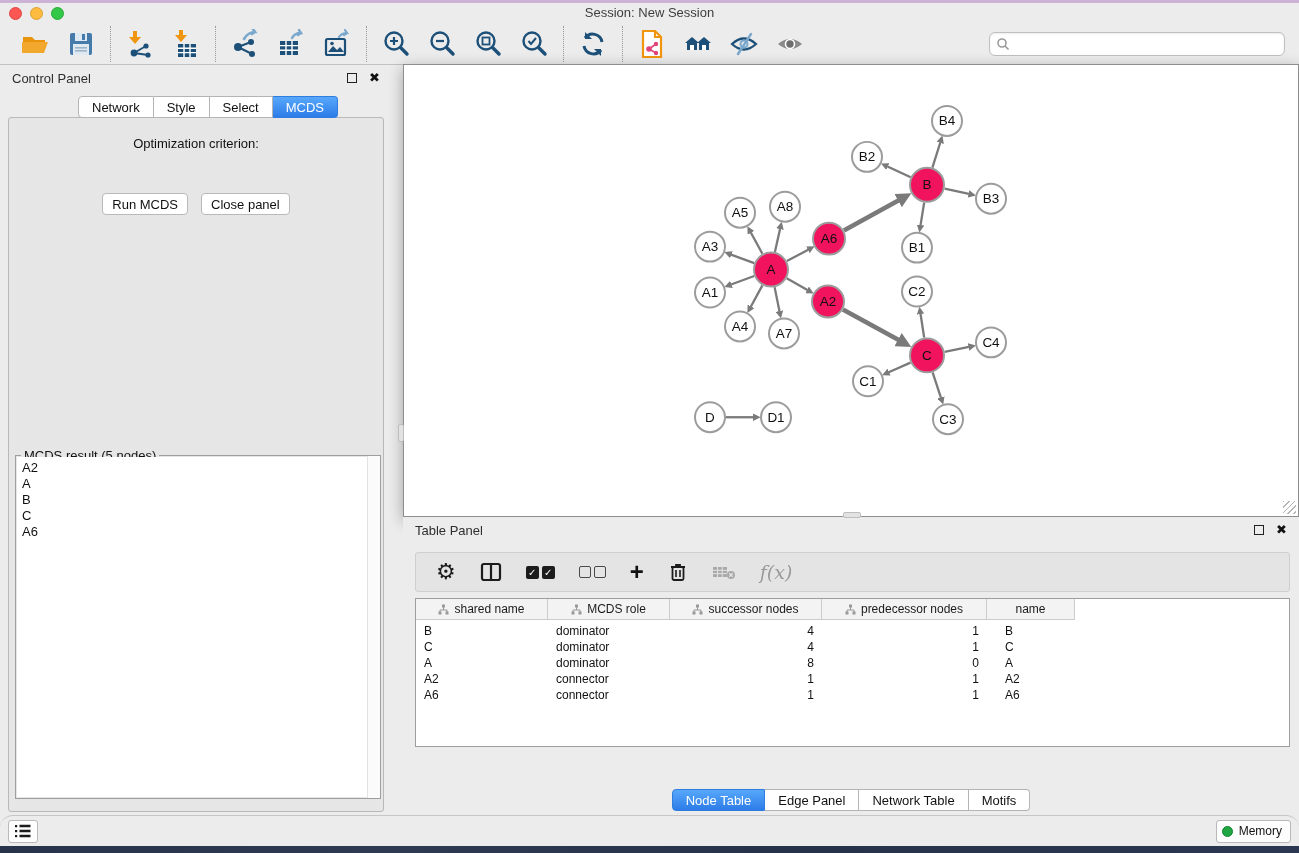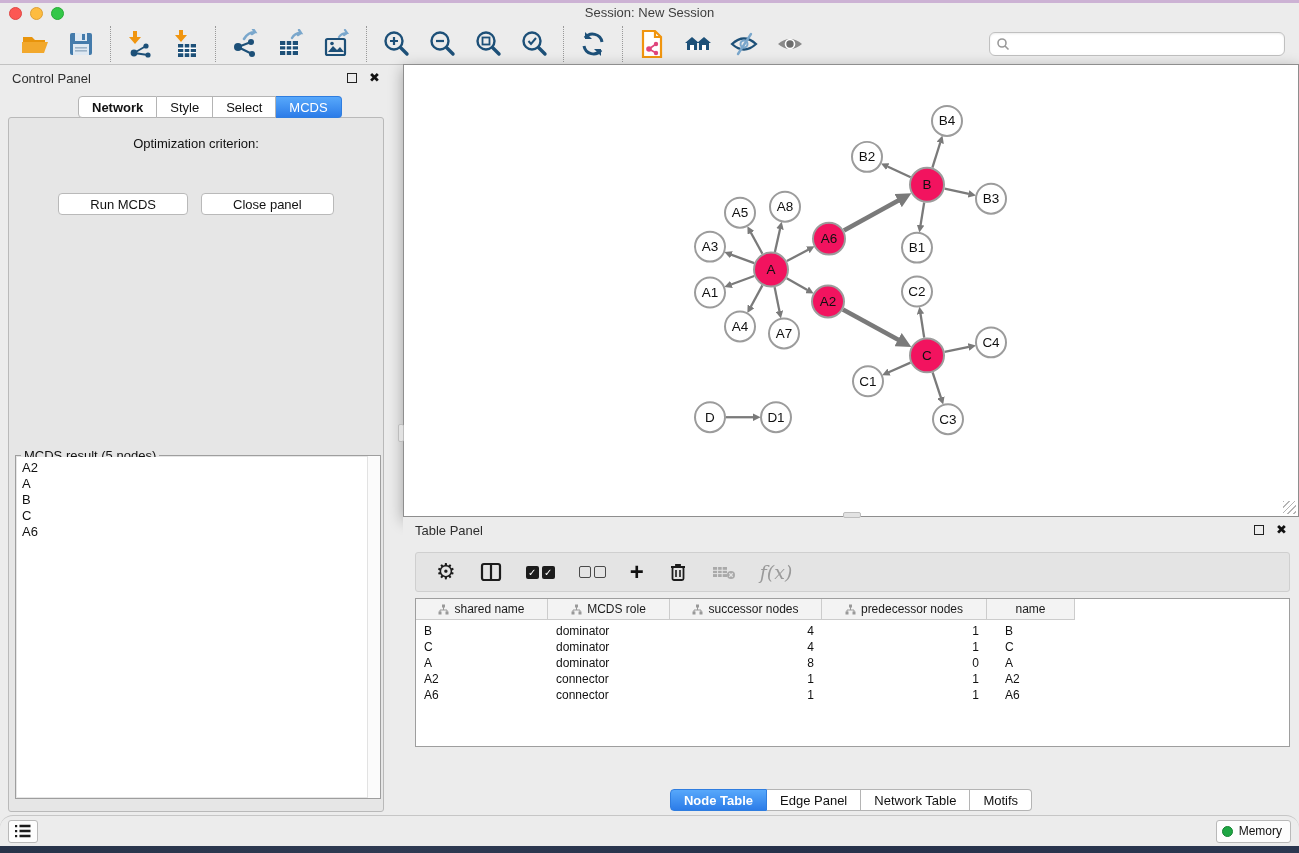--- a/index.html
+++ b/index.html
@@ -35,39 +35,39 @@
   .panel-head { height:26px; display:flex; align-items:center; justify-content:space-between; padding:0 12px; }
   .panel-title { font-size:13px; color:#2e2e2e; }
   .win-btns { display:flex; align-items:center; gap:12px; }
   .float-btn { width:10px; height:10px; border:1.5px solid #222; display:inline-block; }
   .close-btn { font-size:13px; font-weight:bold; color:#111; line-height:10px; }
 
   .seg-tabs { display:flex; z-index:3; position:relative; }
   .cp-tabs { position:absolute; top:31px; left:78px; }
   .seg-btn { height:22px; padding:0 13px; background:#fff; border:1px solid #b4b4b4; border-left:none;
              font-size:13px; display:flex; align-items:center; color:#111; }
-  .seg-btn:first-child { border-left:1px solid #b4b4b4; border-radius:4px 0 0 4px;font-weight:bold; }
+  .seg-btn:first-child { border-left:1px solid #b4b4b4; border-radius:4px 0 0 4px; }
   .seg-btn:last-child { border-radius:0 4px 4px 0; }
   .seg-btn.selected { background:linear-gradient(#57a8fb,#2c7ce8); color:#fff; border-color:#2f7ddf; }
 
   .cp-content { position:absolute; top:52px; left:8px; right:8px; bottom:3px; background:#e6e6e6;
                 border:1px solid #b9b9b9; border-radius:3px; }
   .opt-label { margin-top:18px; text-align:center; font-size:13px; color:#111; }
   .dropdown { position:absolute; left:34px; right:28px; top:40px; height:23px; background:#fff;
               border:1px solid #b2b2b2; border-radius:4px; display:flex; align-items:center; }
   .dropdown .dd-text { flex:1; padding-left:10px; font-size:13px; color:#111; white-space:nowrap; }
   .dd-stepper { width:20px; align-self:stretch; margin:1px; border-radius:3px;
                 background:linear-gradient(#5aa9fc,#2d7de9); display:flex; flex-direction:column;
                 align-items:center; justify-content:center; gap:2px; }
   .tri-up { width:0; height:0; border-left:4px solid transparent; border-right:4px solid transparent;
             border-bottom:5px solid #fff; }
   .tri-dn { width:0; height:0; border-left:4px solid transparent; border-right:4px solid transparent;
             border-top:5px solid #fff; }
   .btn-row { position:absolute; top:75px; left:0; right:0; display:flex; justify-content:center; gap:13px; }
-  .mac-btn { height:22px; padding:0 31px; background:#fff; border:1px solid #b9b9b9; border-radius:4px;
+  .mac-btn { height:22px; padding:0 9px; background:#fff; border:1px solid #b9b9b9; border-radius:4px;
              font-size:13px; color:#111; display:flex; align-items:center; }
 
   .result-box { position:absolute; left:6px; right:2px; top:337px; bottom:12px; border:1px solid #9e9e9e; }
   .result-legend { position:absolute; top:-8px; left:5px; background:#e6e6e6; padding:0 3px; font-size:13px; color:#111; }
   .result-list { position:absolute; inset:1px; background:#fff; overflow:hidden; }
   .result-scroll { position:absolute; top:0; bottom:0; right:0; width:13px; background:#fbfbfb; border-left:1px solid #e2e2e2; }
   .result-item { font-size:13px; line-height:16px; padding-left:5px; color:#111; }
   .result-item:first-child { margin-top:3px; }
 
   

